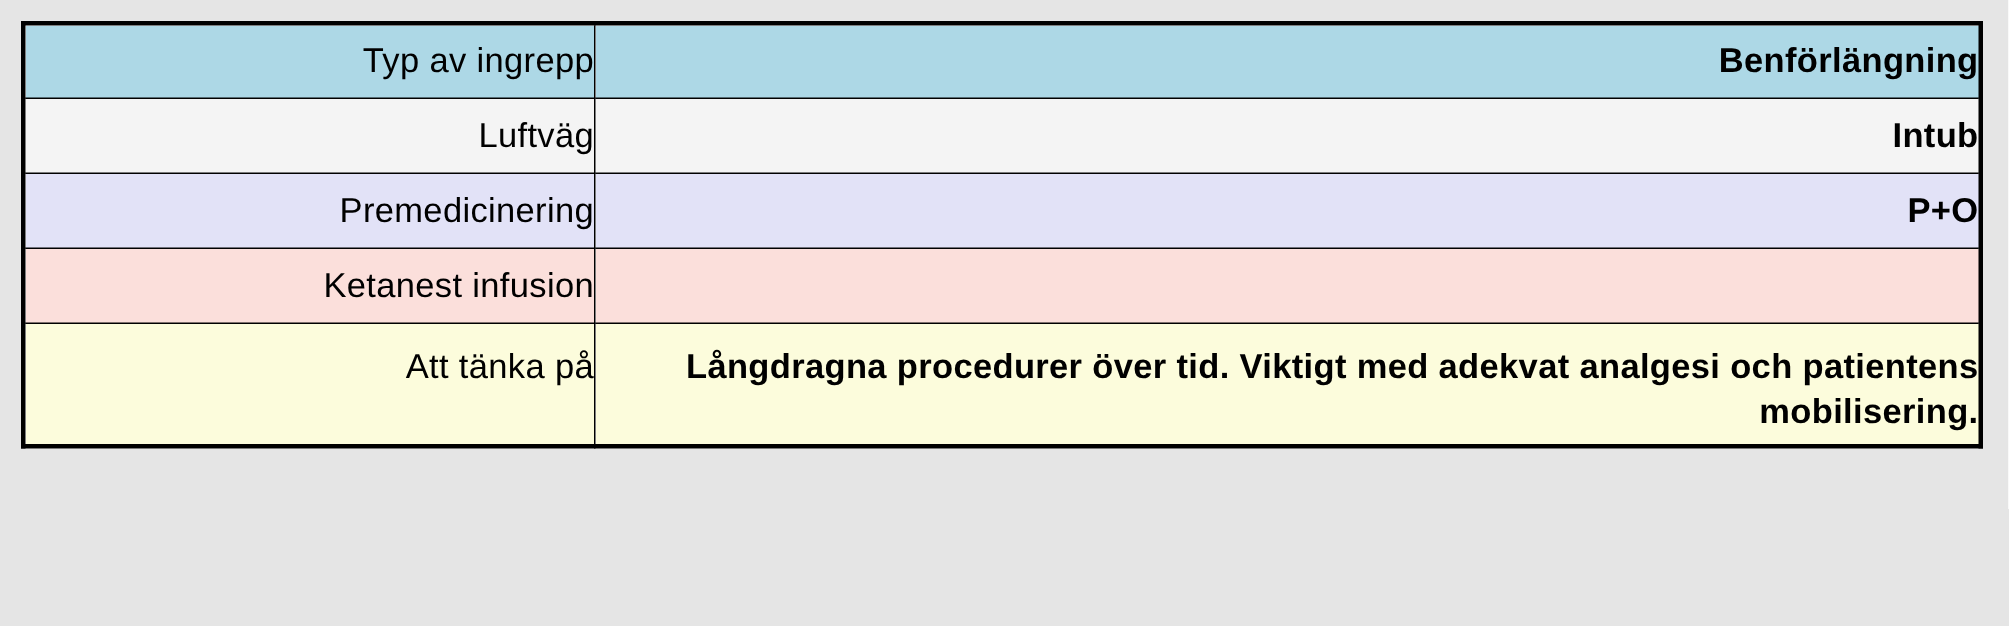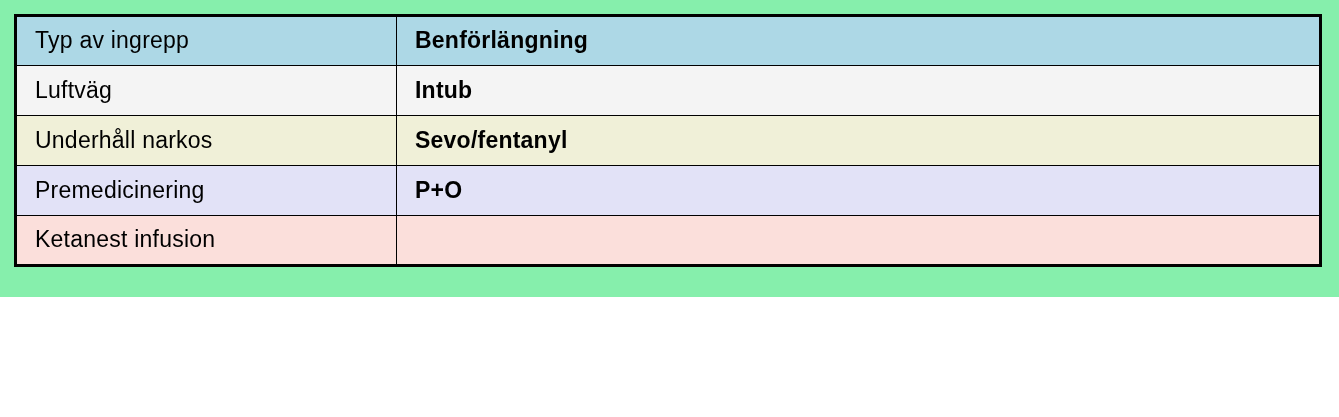--- a/index.html
+++ b/index.html
@@ -9,23 +9,24 @@
   }
   body {
     width: 1339px;
     height: 417px;
     font-family: "Liberation Sans", sans-serif;
     -webkit-font-smoothing: antialiased;
   }
   #page {
     position: relative;
     width: 1339px;
-    height: 297px;
-    background: #86efac;
+    height: 417px;
+    background: #e5e5e5;
     overflow: hidden;
+    text-align: right;
   }
   .proc-table {
     position: absolute;
     left: 14px;
     top: 14px;
     width: 1308px;
     border-collapse: collapse;
     border: 3px solid #000000;
     table-layout: fixed;
     background: #ffffff;
@@ -83,45 +84,45 @@
 
       <tr style="background:#F4F4F4">
         <td class="col-label">
           <span class="cell-text">Luftväg</span>
         </td>
         <td class="col-value">
           <span class="cell-text">Intub</span>
         </td>
       </tr>
 
-      <tr style="background:#F0F0D8">
-        <td class="col-label">
-          <span class="cell-text">Underhåll narkos</span>
-        </td>
-        <td class="col-value">
-          <span class="cell-text">Sevo/fentanyl</span>
-        </td>
-      </tr>
 
 
       <tr style="background:#E2E2F7">
         <td class="col-label">
           <span class="cell-text">Premedicinering</span>
         </td>
         <td class="col-value">
           <span class="cell-text">P+O</span>
         </td>
       </tr>
 
       <tr style="background:#FBDFDB">
         <td class="col-label">
           <span class="cell-text">Ketanest infusion</span>
         </td>
         <td class="col-value">
           <span class="cell-text"></span>
         </td>
       </tr>
 
+      <tr class="row-tall" style="background:#FCFCDC">
+        <td class="col-label">
+          <span class="cell-text">Att tänka på</span>
+        </td>
+        <td class="col-value">
+          <span class="cell-text">Långdragna procedurer över tid. Viktigt med adekvat analgesi och patientens mobilisering.</span>
+        </td>
+      </tr>
 
     </tbody>
   </table>
 
 </div>
 
 </body></html>

